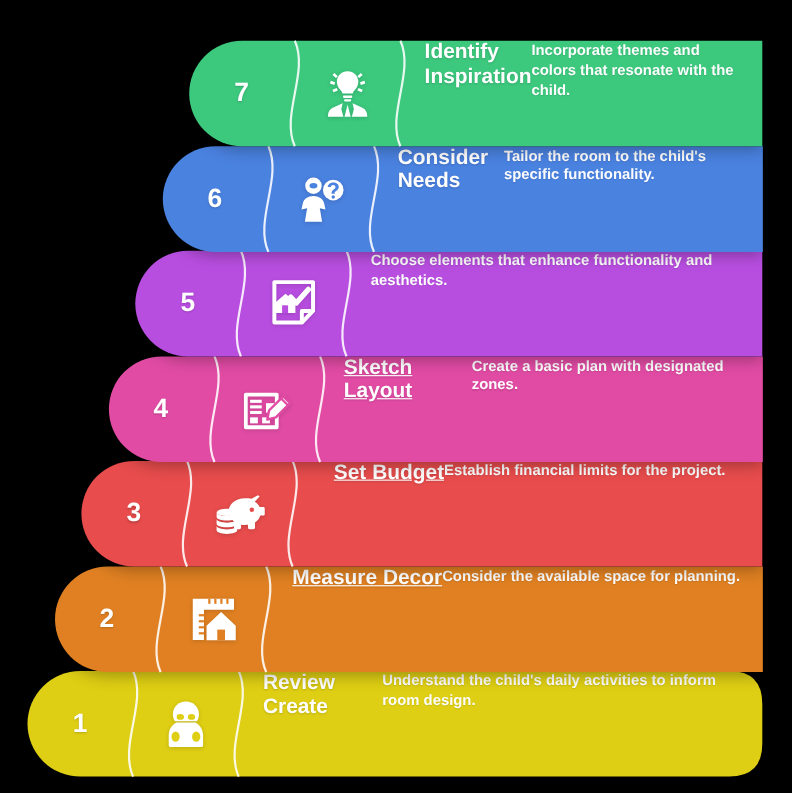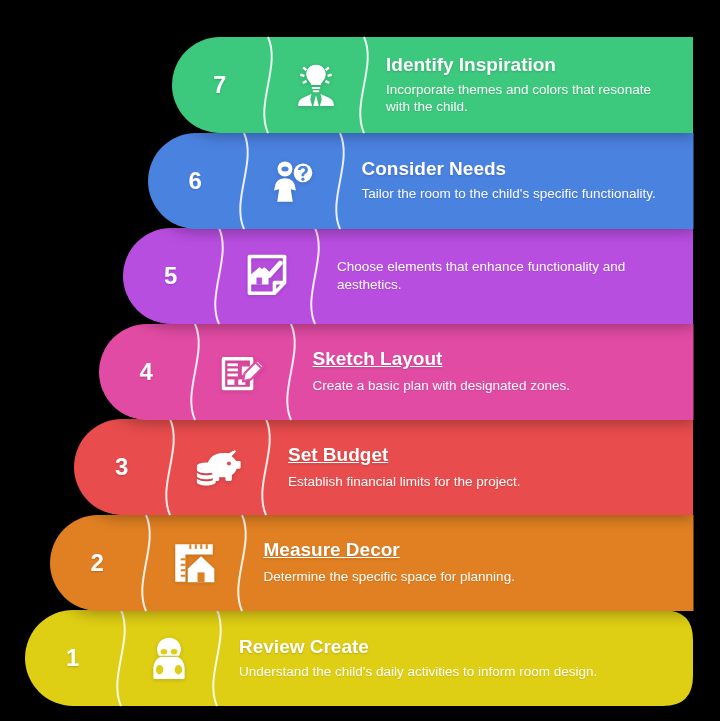--- a/index.html
+++ b/index.html
@@ -70,40 +70,40 @@
   .icon-cell svg {
     width: 50px;
     height: 50px;
     display: block;
     filter: drop-shadow(0 1px 2px rgba(0,0,0,0.15));
   }
 
   .text-cell {
     flex: 1 1 auto;
     display: flex;
-    flex-direction: column;
+    flex-direction: row;
     justify-content: center;
     padding-left: 22px;
     padding-right: 18px;
     min-width: 0;
   }
 
   .title {
     color: #ffffff;
     font-size: 19px;
     font-weight: bold;
     line-height: 1.15;
     margin-bottom: 5px;
     text-shadow: 0 1px 2px rgba(0,0,0,0.16);
   }
 
   .desc {
     color: #fdfdfd;
     font-size: 13.5px;
-    font-weight: normal;
+    font-weight: bold;
     line-height: 1.32;
     text-shadow: 0 1px 1px rgba(0,0,0,0.10);
   }
 
   .one-line .title { margin-bottom: 7px; text-decoration: underline; }
 </style>
 </head>
 <body>
 
 <div id="stage">
@@ -260,21 +260,21 @@
         <rect x="15" y="33" width="6" height="2.6"></rect>
         <rect x="15" y="40" width="6" height="2.6"></rect>
         <rect x="15" y="47" width="6" height="2.6"></rect>
       </g>
       <path d="M41 23.5L58 39.5v17H24v-17z"></path>
       <rect x="36.5" y="44" width="9" height="12.5" fill="#e08022"></rect>
     </svg>
         </div>
         <div class="text-cell">
           <div class="title">Measure Decor</div>
-          <div class="desc">Determine the specific space for planning.</div>
+          <div class="desc">Consider the available space for planning.</div>
         </div>
       </div>
     </div>
     <div class="row" style="left: 25px; top: 610px; width: 668px; z-index: 94;">
       <div class="row-shape">
         <svg width="668" height="96" viewBox="0 0 668 96" xmlns="http://www.w3.org/2000/svg">
        <path d="M 48 0 L 638 0 Q 668 0 668 30 L 668 66 Q 668 96 638 96 L 48 96 A 48 48 0 0 1 48 0 Z" fill="#dece14"></path>
        <path d="M 96 0 C 109 28.799999999999997, 83 67.19999999999999, 96 96" fill="none" stroke="rgba(255,255,255,0.88)" stroke-width="2"></path>
        <path d="M 192 0 C 205 28.799999999999997, 179 67.19999999999999, 192 96" fill="none" stroke="rgba(255,255,255,0.88)" stroke-width="2"></path>
      </svg>

